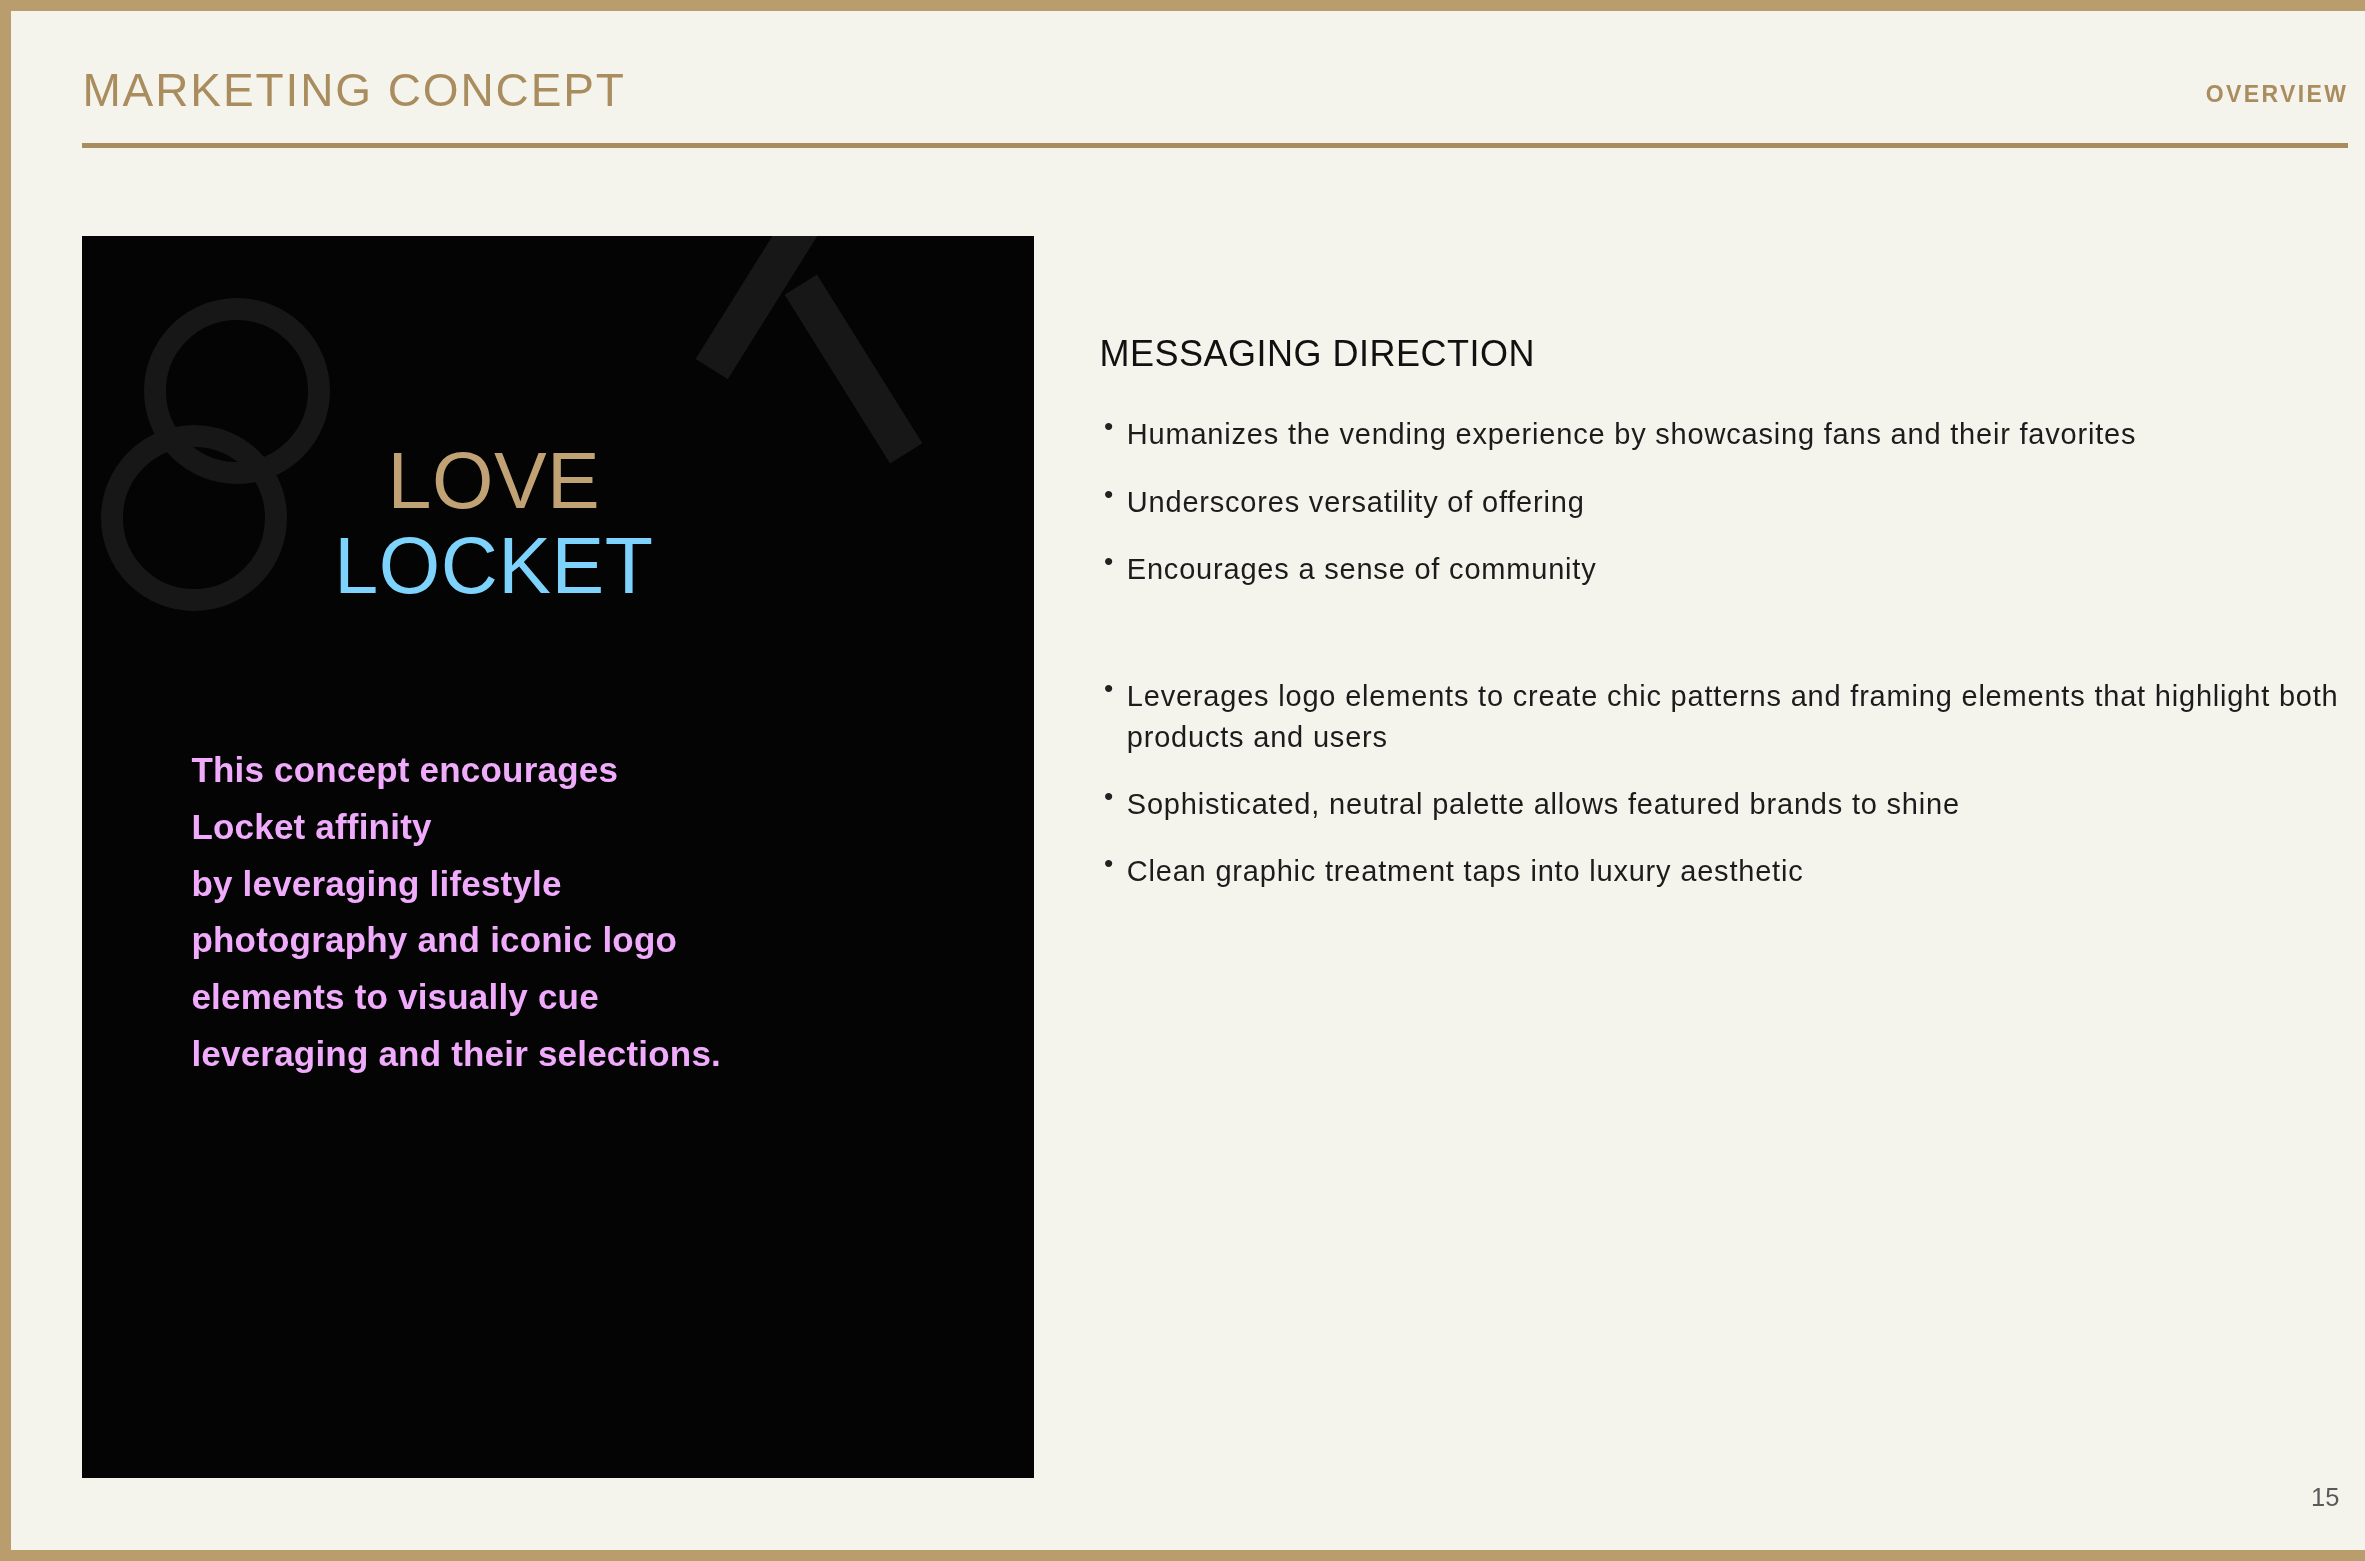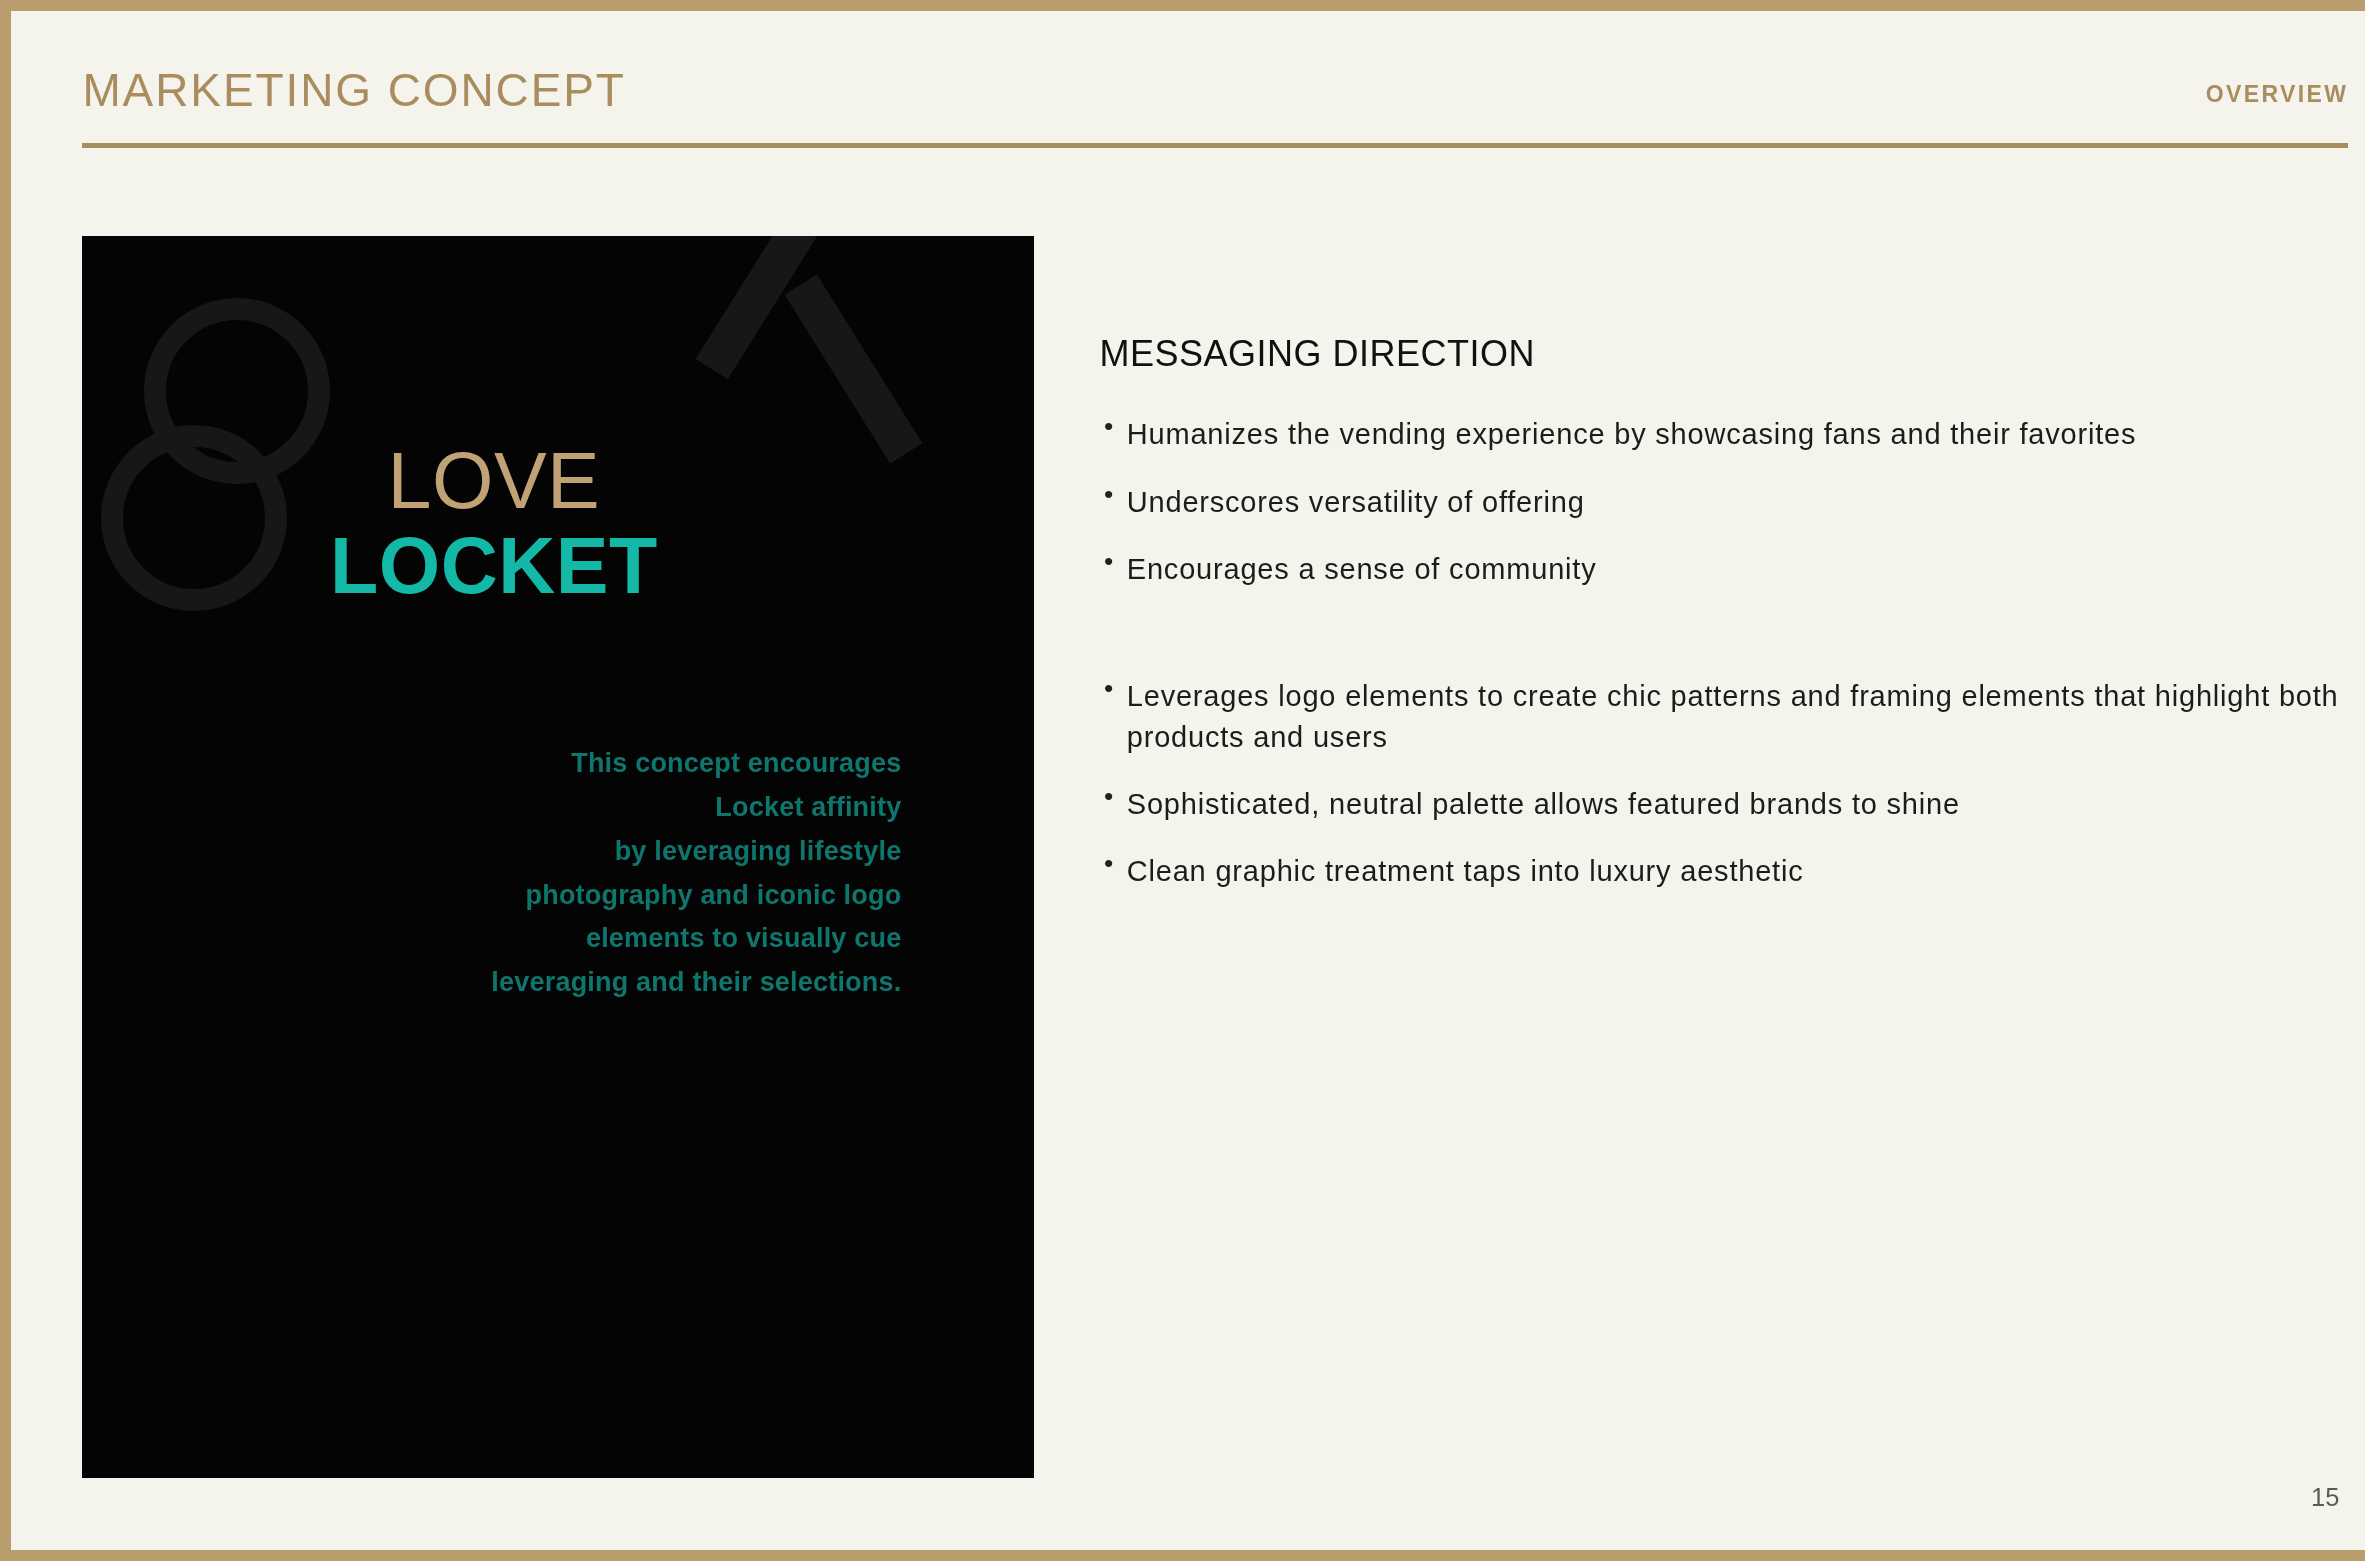--- a/index.html
+++ b/index.html
@@ -131,33 +131,33 @@
   .panel-headline .l2 {
     display: block;
     font-size: 79px;
     color: #c0a274;
     font-weight: 400;
     letter-spacing: 0.5px;
   }
   .panel-headline .l3 {
     display: block;
     font-size: 79px;
-    color: #14b8a6;
-    font-weight: 700;
+    color: #7dd3fc;
+    font-weight: 400;
     letter-spacing: 0.5px;
   }
 
   .panel-body {
     position: absolute;
     left: 109px;
     top: 506px;
     width: 710px;
-    text-align: right;
-    color: #0f766e;
-    font-size: 27px;
+    text-align: left;
+    color: #f0abfc;
+    font-size: 35px;
     font-weight: 700;
     line-height: 1.62;
     letter-spacing: 0.2px;
   }
   .panel-body div {
     white-space: nowrap;
   }
 
   
   .content {

